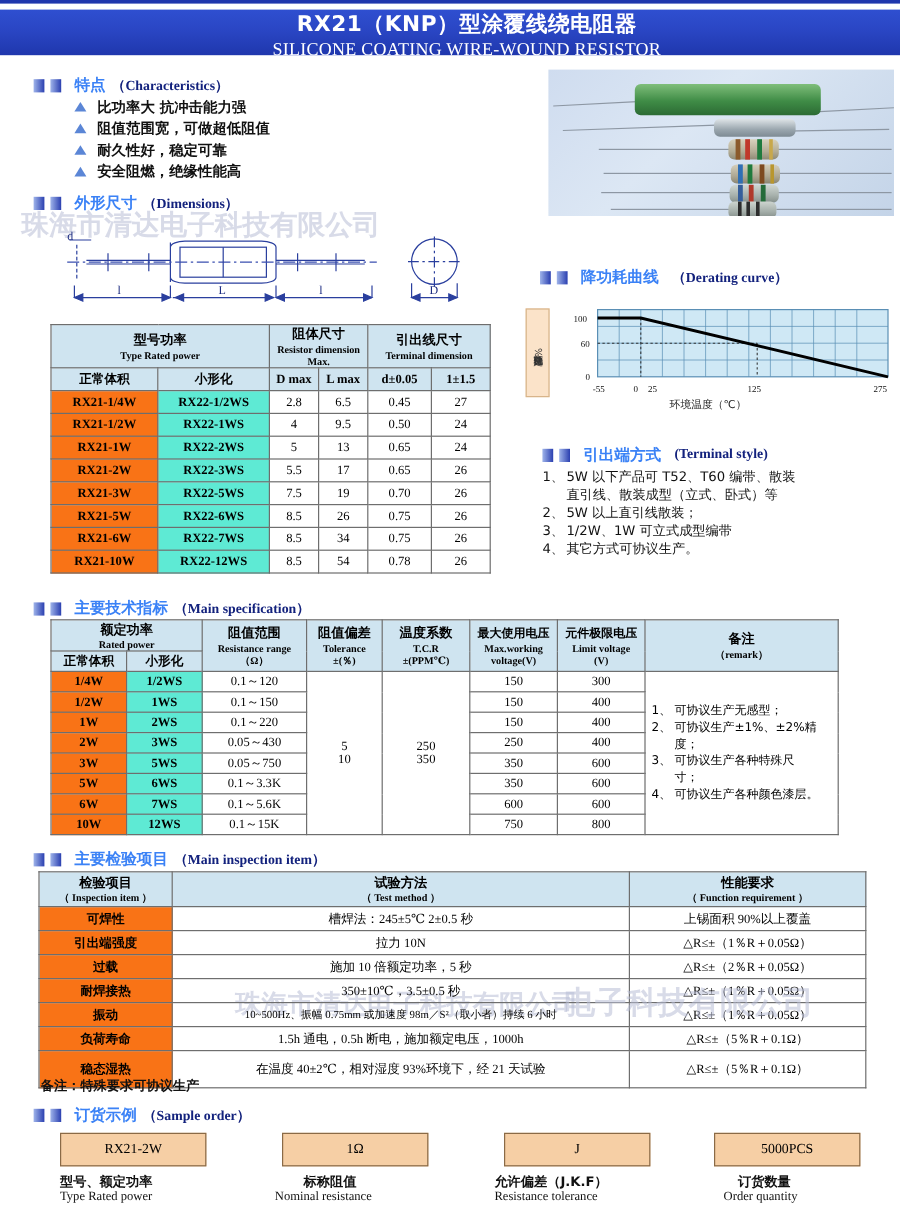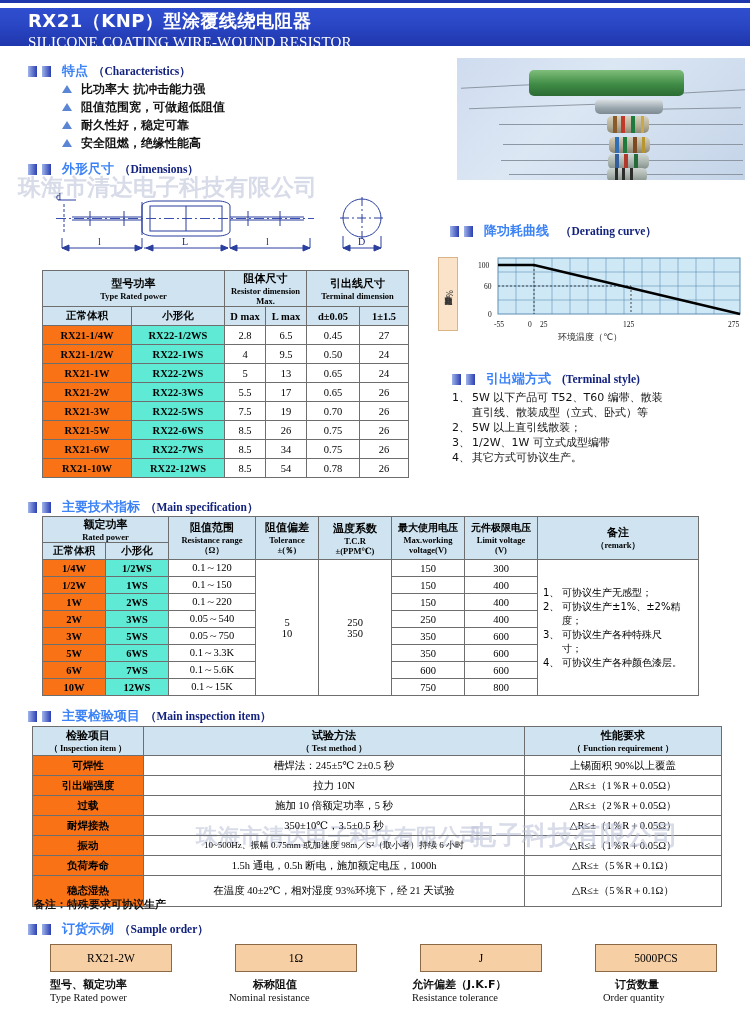--- a/index.html
+++ b/index.html
@@ -10,21 +10,21 @@
     font-size:11px;color:#000;
     position:relative;overflow:hidden;
   }
   .page{position:relative;width:750px;height:1027px;}
 
   
   .title-bar{
     position:absolute;left:0;top:8px;width:750px;height:38px;
     background:linear-gradient(to bottom,#2f4fd0 0%,#2a46c4 45%,#1f37ad 100%);
     color:#ffffff;
-    padding:2px 0 0 28px;box-sizing:border-box;
+    padding:2px 0 0 28px;box-sizing:border-box;text-align:center;
   }
   .title-cn{font-size:18px;font-weight:bold;letter-spacing:.5px;line-height:22px;
     font-family:"DejaVu Sans","Liberation Sans",sans-serif;}
   .title-en{font-size:15px;font-weight:normal;line-height:20px;letter-spacing:.2px;
     font-family:"Liberation Serif","DejaVu Serif",serif;}
 
   
   .sec{position:absolute;display:flex;align-items:center;gap:5px;white-space:nowrap;}
   .mk{display:inline-block;width:9px;height:11px;
       background:linear-gradient(to right,#9fb4ea,#2a3fb0);}
@@ -542,21 +542,21 @@
     <tr>
       <td class="lbl">1W</td>
       <td class="lbl2">2WS</td>
       <td>0.1～220</td>
       <td>150</td>
       <td>400</td>
     </tr>
     <tr>
       <td class="lbl">2W</td>
       <td class="lbl2">3WS</td>
-      <td>0.05～540</td>
+      <td>0.05～430</td>
       <td>250</td>
       <td>400</td>
     </tr>
     <tr>
       <td class="lbl">3W</td>
       <td class="lbl2">5WS</td>
       <td>0.05～750</td>
       <td>350</td>
       <td>600</td>
     </tr>

